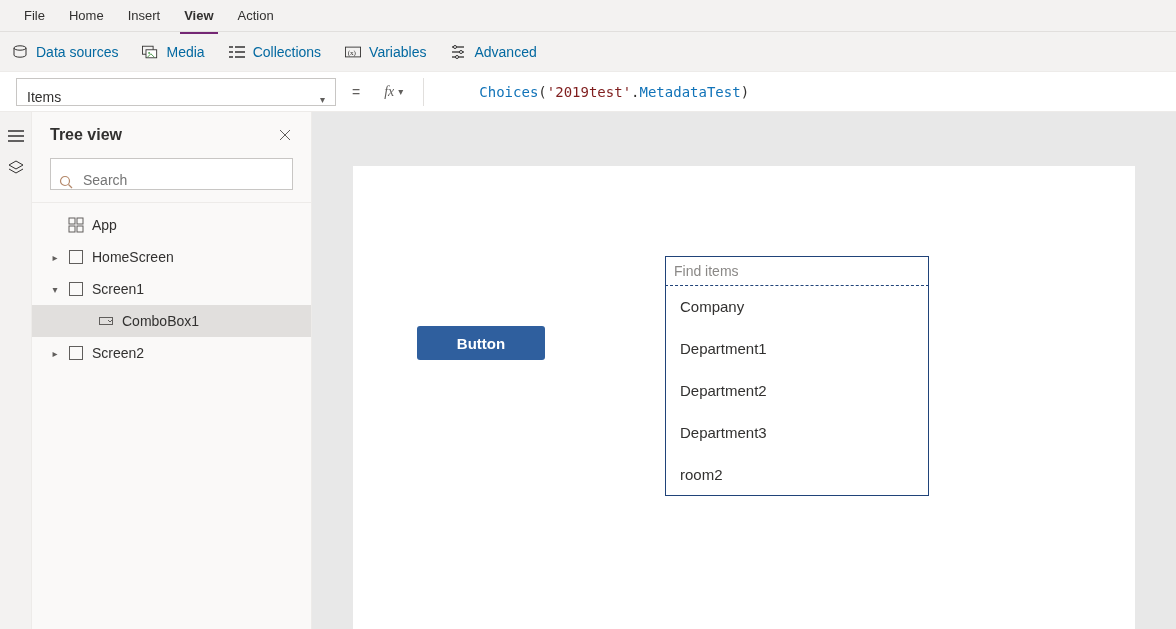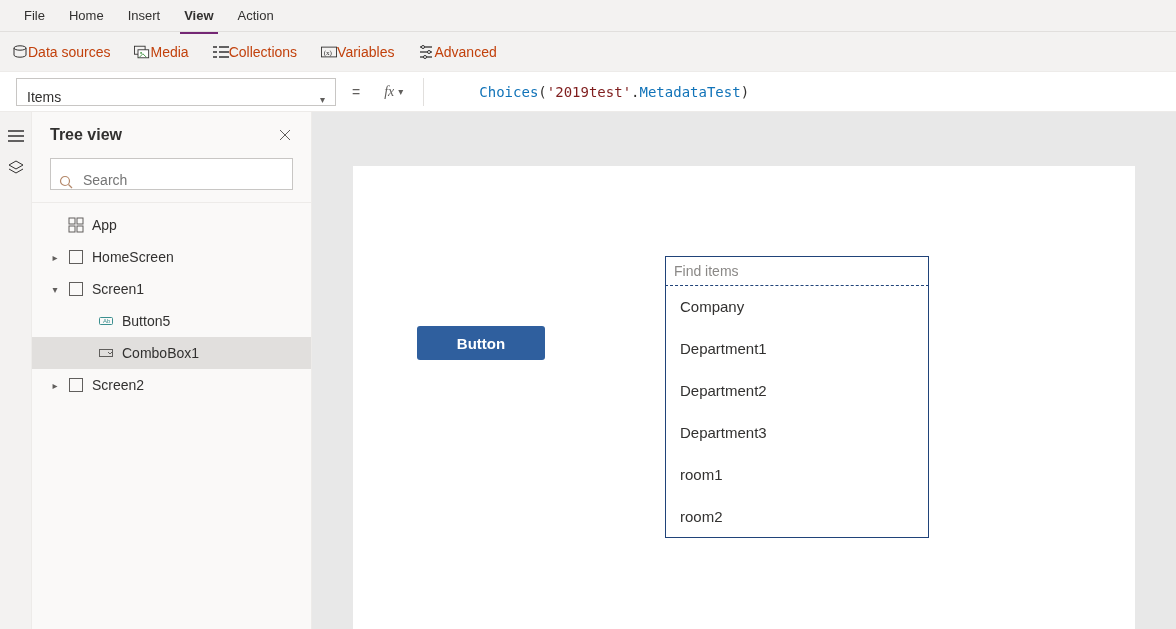--- a/index.html
+++ b/index.html
@@ -7,21 +7,21 @@
   .app { width:1176px; height:629px; background:#f3f2f1; position:relative; overflow:hidden; }
 
   
   .menubar { height:32px; background:#f3f2f1; display:flex; align-items:center; padding:0 12px; gap:0; border-bottom:1px solid #e1dfdd; }
   .menubar .menu-item { padding:4px 12px; cursor:pointer; color:#323130; font-size:13px; }
   .menubar .menu-item.active { font-weight:600; color:#323130; position:relative; }
   .menubar .menu-item.active::after { content:""; position:absolute; bottom:-7px; left:8px; right:8px; height:2px; background:#742774; }
 
   
   .toolbar { height:40px; background:#f3f2f1; display:flex; align-items:center; padding:0 12px; gap:24px; border-bottom:1px solid #edebe9; }
-  .toolbar .tool { display:flex; align-items:center; cursor:pointer; font-size:14px; color:#c2410c; }
+  .toolbar .tool { display:flex; align-items:center; gap:8px; cursor:pointer; font-size:14px; color:#0369a1; }
   .toolbar .icon { width:16px; height:16px; display:flex; align-items:center; justify-content:center; }
 
   
   .formula-bar { height:40px; background:#fff; display:flex; align-items:center; padding:0 16px; border-bottom:1px solid #edebe9; gap:12px; }
   .formula-prop { width:320px; height:28px; border:1px solid #c8c6c4; background:#fff; display:flex; align-items:flex-end; justify-content:space-between; padding:0 10px; cursor:pointer;gap:40px; }
   .formula-eq { color:#605e5c; font-size:14px; padding:0 4px; }
   .fx { display:flex; align-items:center; gap:4px; padding:0 8px; color:#605e5c; font-style:italic;}
   .fx .chev { font-style:normal; font-size:10px; }
   .formula-input { flex:1; height:28px; border-left:1px solid #e1dfdd; padding-left:12px; display:flex; align-items:center; font-family:Consolas,monospace; font-size:14px; }
   .tok-fn   { color:#1173b8;margin-left:43px; }
@@ -216,29 +216,20 @@
             <span>HomeScreen</span>
           </div>
           <div class="tree-item indent-1" style="padding-left: 18px;">
             <span class="expand">▾</span>
             <span class="node-icon">
               <svg width="16" height="16" viewBox="0 0 16 16">
                 <rect x="1.5" y="1.5" width="13" height="13" fill="none" stroke="#605e5c"></rect>
               </svg>
             </span>
             <span>Screen1</span>
-          </div>
-          <div class="tree-item indent-2" style="padding-left: 66px;">
-            <span class="node-icon">
-              <svg width="16" height="16" viewBox="0 0 16 16">
-                <rect x="1.5" y="4.5" width="13" height="7" rx="1" fill="none" stroke="#3a8f8f"></rect>
-                <text x="5" y="10" font-size="6" fill="#3a8f8f">Ab</text>
-              </svg>
-            </span>
-            <span>Button5</span>
           </div>
           <div class="tree-item indent-2 selected" style="padding-left: 66px;">
             <span class="node-icon">
               <svg width="16" height="16" viewBox="0 0 16 16">
                 <rect x="1.5" y="4.5" width="13" height="7" fill="none" stroke="#605e5c"></rect>
                 <path d="M10 7 L12 9 L14 7" fill="none" stroke="#605e5c"></path>
               </svg>
             </span>
             <span>ComboBox1</span>
           </div>
@@ -257,21 +248,20 @@
   <div class="canvas-wrap">
     <div class="canvas">
       <div class="btn">Button</div>
       <div class="combo-popup">
         <div class="combo-find">Find items</div>
         <div class="combo-list" id="combo-list">
               <div class="combo-item">Company</div>
               <div class="combo-item">Department1</div>
               <div class="combo-item">Department2</div>
               <div class="combo-item">Department3</div>
-              <div class="combo-item">room1</div>
               <div class="combo-item">room2</div>
             </div>
       </div>
     </div>
   </div>
 
 </div>
 
 </div>
 

